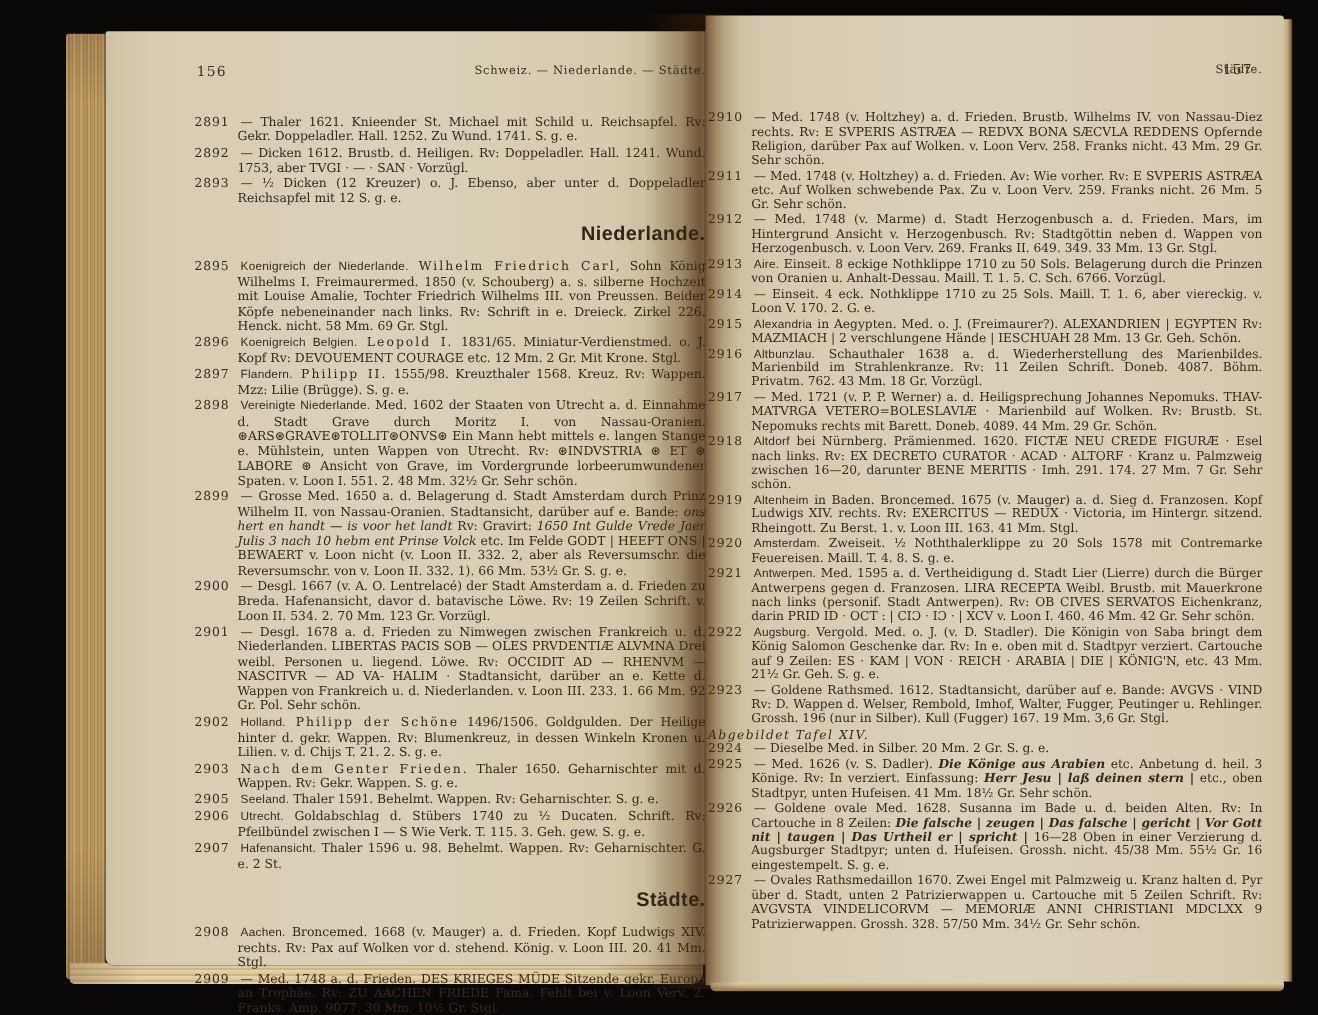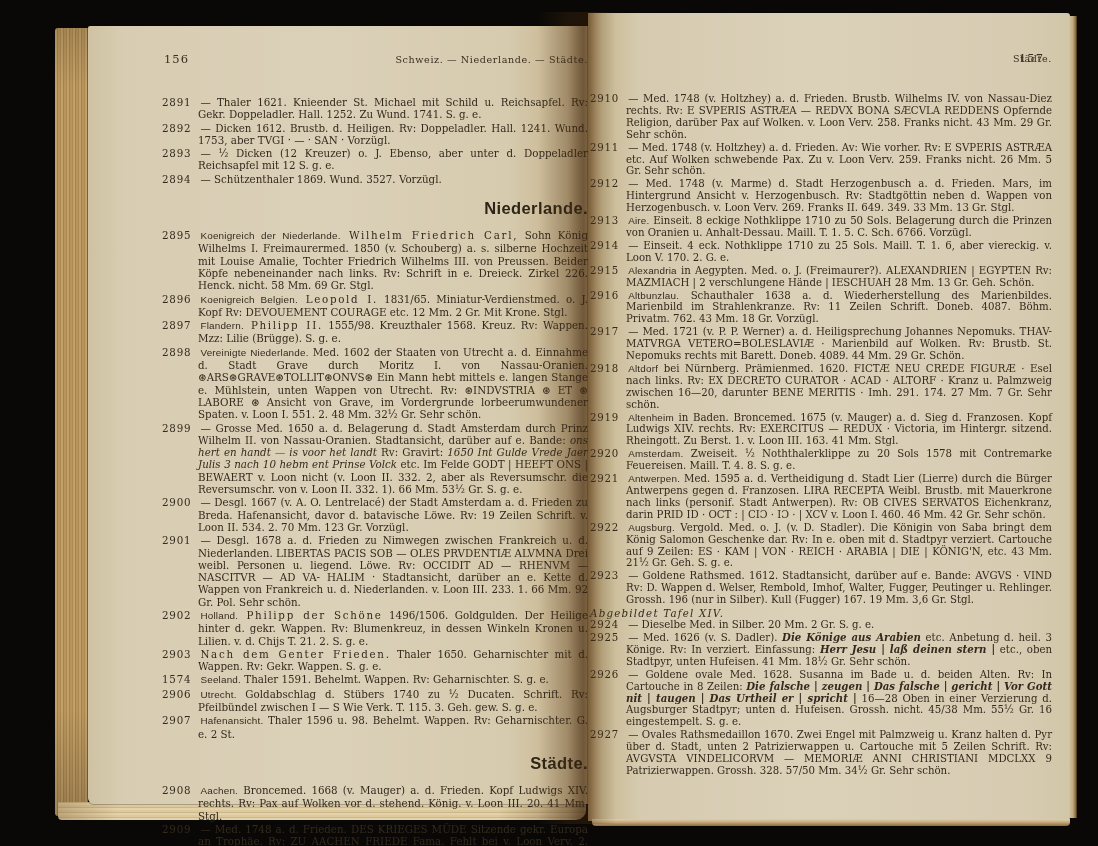--- a/index.html
+++ b/index.html
@@ -103,32 +103,31 @@
   <div class="page page-left">
     <div class="content content-left">
       <div class="pagehead">
         <span class="pn pn-left">156</span>
         <span class="rhead">Schweiz. — Niederlande. — Städte.</span>
       </div>
       <div class="entries">
           <div class="entry"><span class="num">2891</span><span class="seg-p">— Thaler 1621. Knieender St. Michael mit Schild u. Reichsapfel. Rv: Gekr. Doppeladler. Hall. 1252. Zu Wund. 1741. S. g. e.</span></div>
           <div class="entry"><span class="num">2892</span><span class="seg-p">— Dicken 1612. Brustb. d. Heiligen. Rv: Doppeladler. Hall. 1241. Wund. 1753, aber TVGI · — · SAN ·  Vorzügl.</span></div>
           <div class="entry"><span class="num">2893</span><span class="seg-p">— ½ Dicken (12 Kreuzer) o. J. Ebenso, aber unter d. Doppeladler Reichsapfel mit 12  S. g. e.</span></div>
-          <div class="entry"><span class="num">2894</span><span class="seg-p">— Schützenthaler 1869. Wund. 3527. Vorzügl.</span></div>
           <div class="section-heading">Niederlande.</div>
           <div class="entry"><span class="num">2895</span><span class="seg-b">Koenigreich der Niederlande.</span><span class="seg-sp"> Wilhelm Friedrich Carl,</span><span class="seg-p"> Sohn König Wilhelms I. Freimaurermed. 1850 (v. Schouberg) a. s. silberne Hochzeit mit Louise Amalie, Tochter Friedrich Wilhelms III. von Preussen. Beider Köpfe nebeneinander nach links. Rv: Schrift in e. Dreieck. Zirkel 226. Henck. nicht. 58 Mm. 69 Gr. Stgl.</span></div>
           <div class="entry"><span class="num">2896</span><span class="seg-b">Koenigreich Belgien.</span><span class="seg-sp"> Leopold I.</span><span class="seg-p"> 1831/65. Miniatur-Verdienstmed. o. J. Kopf Rv: DEVOUEMENT COURAGE etc. 12 Mm. 2 Gr. Mit Krone. Stgl.</span></div>
           <div class="entry"><span class="num">2897</span><span class="seg-b">Flandern.</span><span class="seg-sp"> Philipp II.</span><span class="seg-p"> 1555/98. Kreuzthaler 1568. Kreuz. Rv: Wappen. Mzz: Lilie (Brügge). S. g. e.</span></div>
           <div class="entry"><span class="num">2898</span><span class="seg-b">Vereinigte Niederlande.</span><span class="seg-p"> Med. 1602 der Staaten von Utrecht a. d. Einnahme d. Stadt Grave durch Moritz I. von Nassau-Oranien. ⊛ARS⊛GRAVE⊛TOLLIT⊛ONVS⊛ Ein Mann hebt mittels e. langen Stange e. Mühlstein, unten Wappen von Utrecht. Rv: ⊛INDVSTRIA ⊛ ET ⊛ LABORE ⊛ Ansicht von Grave, im Vordergrunde lorbeerumwundener Spaten. v. Loon I. 551. 2. 48 Mm. 32½ Gr. Sehr schön.</span></div>
           <div class="entry"><span class="num">2899</span><span class="seg-p">— Grosse Med. 1650 a. d. Belagerung d. Stadt Amsterdam durch Prinz Wilhelm II. von Nassau-Oranien. Stadtansicht, darüber auf e. Bande: </span><span class="seg-i">ons hert en handt — is voor het landt</span><span class="seg-p">  Rv: Gravirt: </span><span class="seg-i">1650 Int Gulde Vrede Jaer Julis 3 nach 10 hebm ent Prinse Volck</span><span class="seg-p"> etc. Im Felde GODT | HEEFT ONS | BEWAERT v. Loon nicht (v. Loon II. 332. 2, aber als Reversumschr. die Reversumschr. von v. Loon II. 332. 1). 66 Mm. 53½ Gr. S. g. e.</span></div>
           <div class="entry"><span class="num">2900</span><span class="seg-p">— Desgl. 1667 (v. A. O. Lentrelacé) der Stadt Amsterdam a. d. Frieden zu Breda. Hafenansicht, davor d. batavische Löwe. Rv: 19 Zeilen Schrift. v. Loon II. 534. 2. 70 Mm. 123 Gr. Vorzügl.</span></div>
           <div class="entry"><span class="num">2901</span><span class="seg-p">— Desgl. 1678 a. d. Frieden zu Nimwegen zwischen Frankreich u. d. Niederlanden. LIBERTAS PACIS SOB — OLES PRVDENTIÆ ALVMNA  Drei weibl. Personen u. liegend. Löwe. Rv: OCCIDIT AD — RHENVM — NASCITVR — AD VA- HALIM ·  Stadtansicht, darüber an e. Kette d. Wappen von Frankreich u. d. Niederlanden. v. Loon III. 233. 1. 66 Mm. 92 Gr. Pol. Sehr schön.</span></div>
           <div class="entry"><span class="num">2902</span><span class="seg-b">Holland.</span><span class="seg-sp"> Philipp der Schöne</span><span class="seg-p"> 1496/1506. Goldgulden. Der Heilige hinter d. gekr. Wappen. Rv: Blumenkreuz, in dessen Winkeln Kronen u. Lilien. v. d. Chijs T. 21. 2. S. g. e.</span></div>
           <div class="entry"><span class="num">2903</span><span class="seg-sp">Nach dem Genter Frieden.</span><span class="seg-p"> Thaler 1650. Geharnischter mit d. Wappen. Rv: Gekr. Wappen. S. g. e.</span></div>
-          <div class="entry"><span class="num">1574</span><span class="seg-b">Seeland.</span><span class="seg-p"> Thaler 1591. Behelmt. Wappen. Rv: Geharnischter. S. g. e.</span></div>
+          <div class="entry"><span class="num">2905</span><span class="seg-b">Seeland.</span><span class="seg-p"> Thaler 1591. Behelmt. Wappen. Rv: Geharnischter. S. g. e.</span></div>
           <div class="entry"><span class="num">2906</span><span class="seg-b">Utrecht.</span><span class="seg-p"> Goldabschlag d. Stübers 1740 zu ½ Ducaten. Schrift. Rv: Pfeilbündel zwischen I — S  Wie Verk. T. 115. 3. Geh. gew. S. g. e.</span></div>
           <div class="entry"><span class="num">2907</span><span class="seg-b">Hafenansicht.</span><span class="seg-p"> Thaler 1596 u. 98. Behelmt. Wappen. Rv: Geharnischter. G. e. 2 St.</span></div>
           <div class="section-heading">Städte.</div>
           <div class="entry"><span class="num">2908</span><span class="seg-b">Aachen.</span><span class="seg-p"> Broncemed. 1668 (v. Mauger) a. d. Frieden. Kopf Ludwigs XIV. rechts. Rv: Pax auf Wolken vor d. stehend. König. v. Loon III. 20. 41 Mm. Stgl.</span></div>
           <div class="entry"><span class="num">2909</span><span class="seg-p">— Med. 1748 a. d. Frieden. DES KRIEGES MÜDE  Sitzende gekr. Europa an Trophäe. Rv: ZU AACHEN FRIEDE  Fama. Fehlt bei v. Loon Verv. 2. Franks. Amp. 9077. 30 Mm. 10½ Gr. Stgl.</span></div>
         </div>
     </div>
   </div>
 
   <div class="page page-right">

